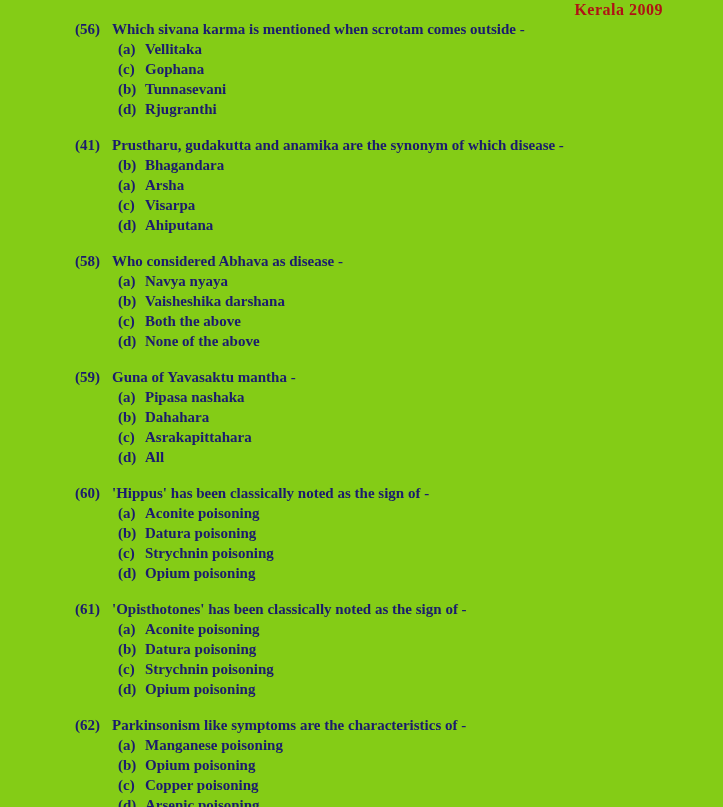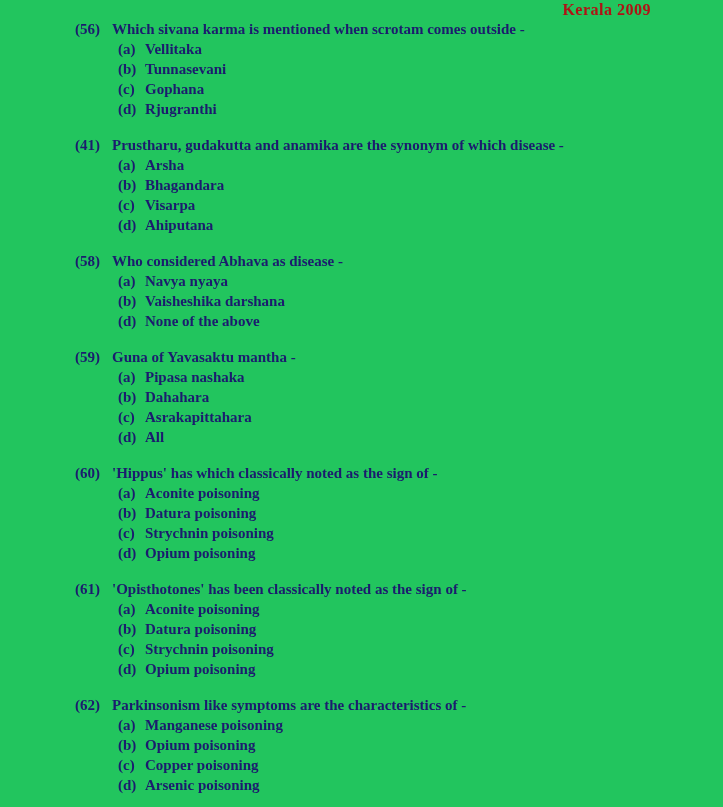--- a/index.html
+++ b/index.html
@@ -11,22 +11,22 @@
     width: 723px;
     height: 807px;
     font-family: "Liberation Serif", serif;
     color: #1b1b6e;
     overflow: hidden;
   }
   .page {
     box-sizing: border-box;
     width: 723px;
     height: 807px;
-    padding: 3px 16px 0 0;
-    background: #22c55e;
+    padding: 3px 4px 0 0;
+    background: #84cc16;
   }
   .exam-header {
     text-align: right;
     padding-right: 56px;
     font-size: 16px;
     font-weight: bold;
     color: #b01215;
     letter-spacing: 0.5px;
     height: 14px;
     line-height: 14px;
@@ -73,63 +73,66 @@
   <div class="question-list">
   <div class="question">
     <div class="q-line">
       <span class="q-num">(56)</span><span class="q-text">Which sivana karma is mentioned when scrotam comes outside -</span>
     </div>
     <div class="options">
       <div class="option">
         <span class="opt-label">(a)</span><span class="opt-text">Vellitaka</span>
       </div>
       <div class="option">
+        <span class="opt-label">(c)</span><span class="opt-text">Gophana</span>
+      </div>
+      <div class="option">
         <span class="opt-label">(b)</span><span class="opt-text">Tunnasevani</span>
       </div>
       <div class="option">
-        <span class="opt-label">(c)</span><span class="opt-text">Gophana</span>
-      </div>
-      <div class="option">
         <span class="opt-label">(d)</span><span class="opt-text">Rjugranthi</span>
       </div>
     </div>
   </div>
 
   <div class="question">
     <div class="q-line">
       <span class="q-num">(41)</span><span class="q-text">Prustharu, gudakutta and anamika are the synonym of which disease -</span>
     </div>
     <div class="options">
       <div class="option">
+        <span class="opt-label">(b)</span><span class="opt-text">Bhagandara</span>
+      </div>
+      <div class="option">
         <span class="opt-label">(a)</span><span class="opt-text">Arsha</span>
       </div>
       <div class="option">
-        <span class="opt-label">(b)</span><span class="opt-text">Bhagandara</span>
-      </div>
-      <div class="option">
         <span class="opt-label">(c)</span><span class="opt-text">Visarpa</span>
       </div>
       <div class="option">
         <span class="opt-label">(d)</span><span class="opt-text">Ahiputana</span>
       </div>
     </div>
   </div>
 
   <div class="question">
     <div class="q-line">
       <span class="q-num">(58)</span><span class="q-text">Who considered Abhava as disease -</span>
     </div>
     <div class="options">
       <div class="option">
         <span class="opt-label">(a)</span><span class="opt-text">Navya nyaya</span>
       </div>
       <div class="option">
         <span class="opt-label">(b)</span><span class="opt-text">Vaisheshika darshana</span>
       </div>
       <div class="option">
+        <span class="opt-label">(c)</span><span class="opt-text">Both the above</span>
+      </div>
+      <div class="option">
         <span class="opt-label">(d)</span><span class="opt-text">None of the above</span>
       </div>
     </div>
   </div>
 
   <div class="question">
     <div class="q-line">
       <span class="q-num">(59)</span><span class="q-text">Guna of Yavasaktu mantha -</span>
     </div>
     <div class="options">
@@ -143,21 +146,21 @@
         <span class="opt-label">(c)</span><span class="opt-text">Asrakapittahara</span>
       </div>
       <div class="option">
         <span class="opt-label">(d)</span><span class="opt-text">All</span>
       </div>
     </div>
   </div>
 
   <div class="question">
     <div class="q-line">
-      <span class="q-num">(60)</span><span class="q-text">'Hippus' has which classically noted as the sign of -</span>
+      <span class="q-num">(60)</span><span class="q-text">'Hippus' has been classically noted as the sign of -</span>
     </div>
     <div class="options">
       <div class="option">
         <span class="opt-label">(a)</span><span class="opt-text">Aconite poisoning</span>
       </div>
       <div class="option">
         <span class="opt-label">(b)</span><span class="opt-text">Datura poisoning</span>
       </div>
       <div class="option">
         <span class="opt-label">(c)</span><span class="opt-text">Strychnin poisoning</span>

